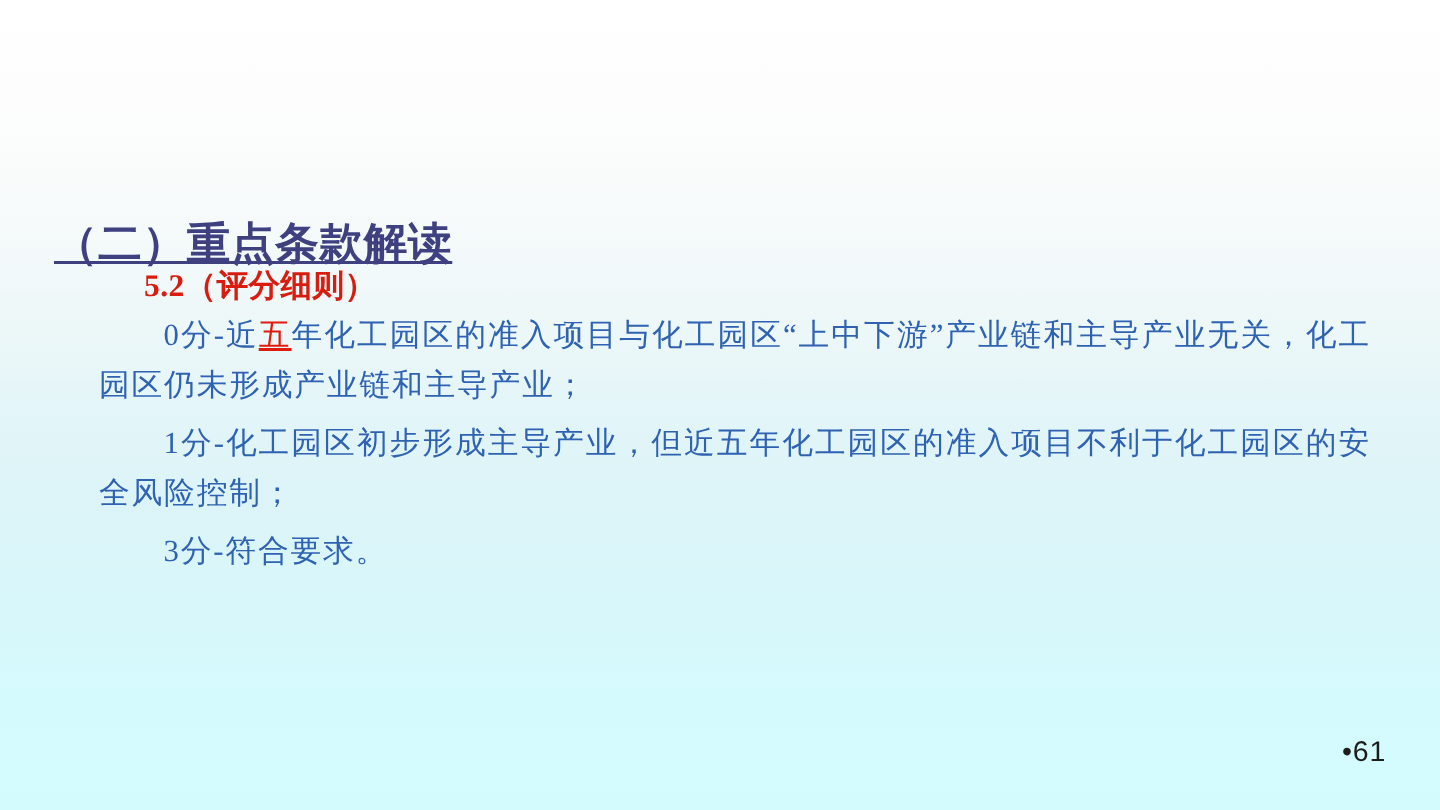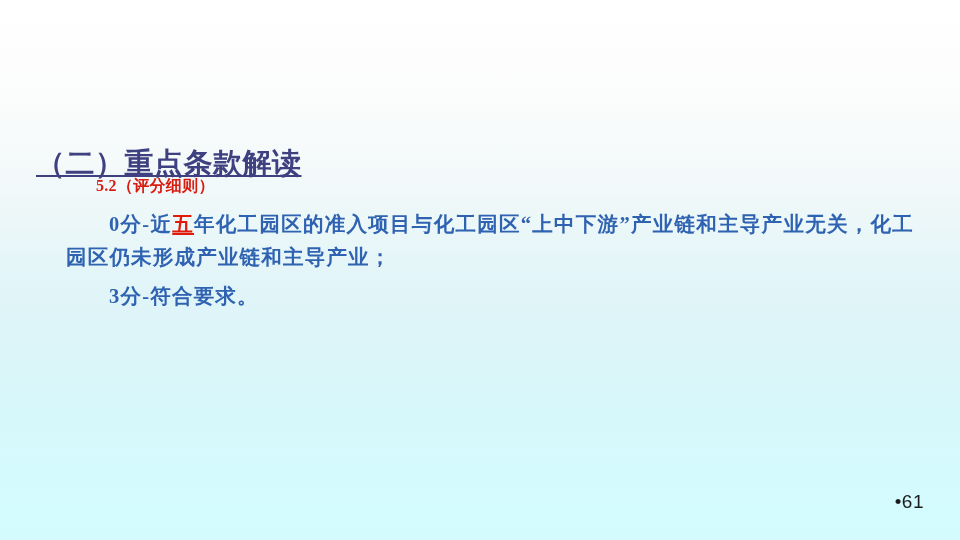--- a/index.html
+++ b/index.html
@@ -45,21 +45,21 @@
     white-space: nowrap;
     text-decoration: underline;
   }
 
   
   #section-heading {
     position: absolute;
     left: 96px;
     top: 176px;
     font-family: "Liberation Serif", "DejaVu Serif", serif;
-    font-size: 16px;
+    font-size: 21px;
     font-weight: bold;
     color: #d81d10;
     letter-spacing: 0.3px;
     white-space: nowrap;
   }
 
   
   #body-block {
     position: absolute;
     left: 66px;
@@ -70,21 +70,20 @@
     line-height: 33px;
     color: #2f63b2;
     letter-spacing: 1.2px;
     text-align: justify;
     text-justify: inter-character;
   }
 
   .criteria-para {
     margin: 0 0 6px 0;
     text-indent: 2.1em;
-    font-weight: bold;
   }
   .criteria-para:last-child {
     margin-bottom: 0;
   }
 
   .highlight-red {
     color: #e01b0c;
     text-decoration: underline;
     text-decoration-color: #e01b0c;
     text-underline-offset: 2px;
@@ -108,20 +107,21 @@
 <div id="slide">
 
   <h1 id="slide-title">（二）重点条款解读</h1>
 
   <div id="section-heading">5.2（评分细则）</div>
 
   <div id="body-block">
 
     <p class="criteria-para"><span>0分-</span><span>近</span><span class="highlight-red">五</span><span>年化工园区的准入项目与化工园区“上中下游”产业链和主导产业无关，化工园区仍未形成产业链和主导产业；</span></p>
 
+    <p class="criteria-para"><span>1分-</span><span>化工园区初步形成主导产业，但近五年化工园区的准入项目不利于化工园区的安全风险控制；</span></p>
 
     <p class="criteria-para"><span>3分-</span><span>符合要求。</span></p>
 
   </div>
 
   <div id="page-number">•61</div>
 
 </div>
 
 </body></html>

